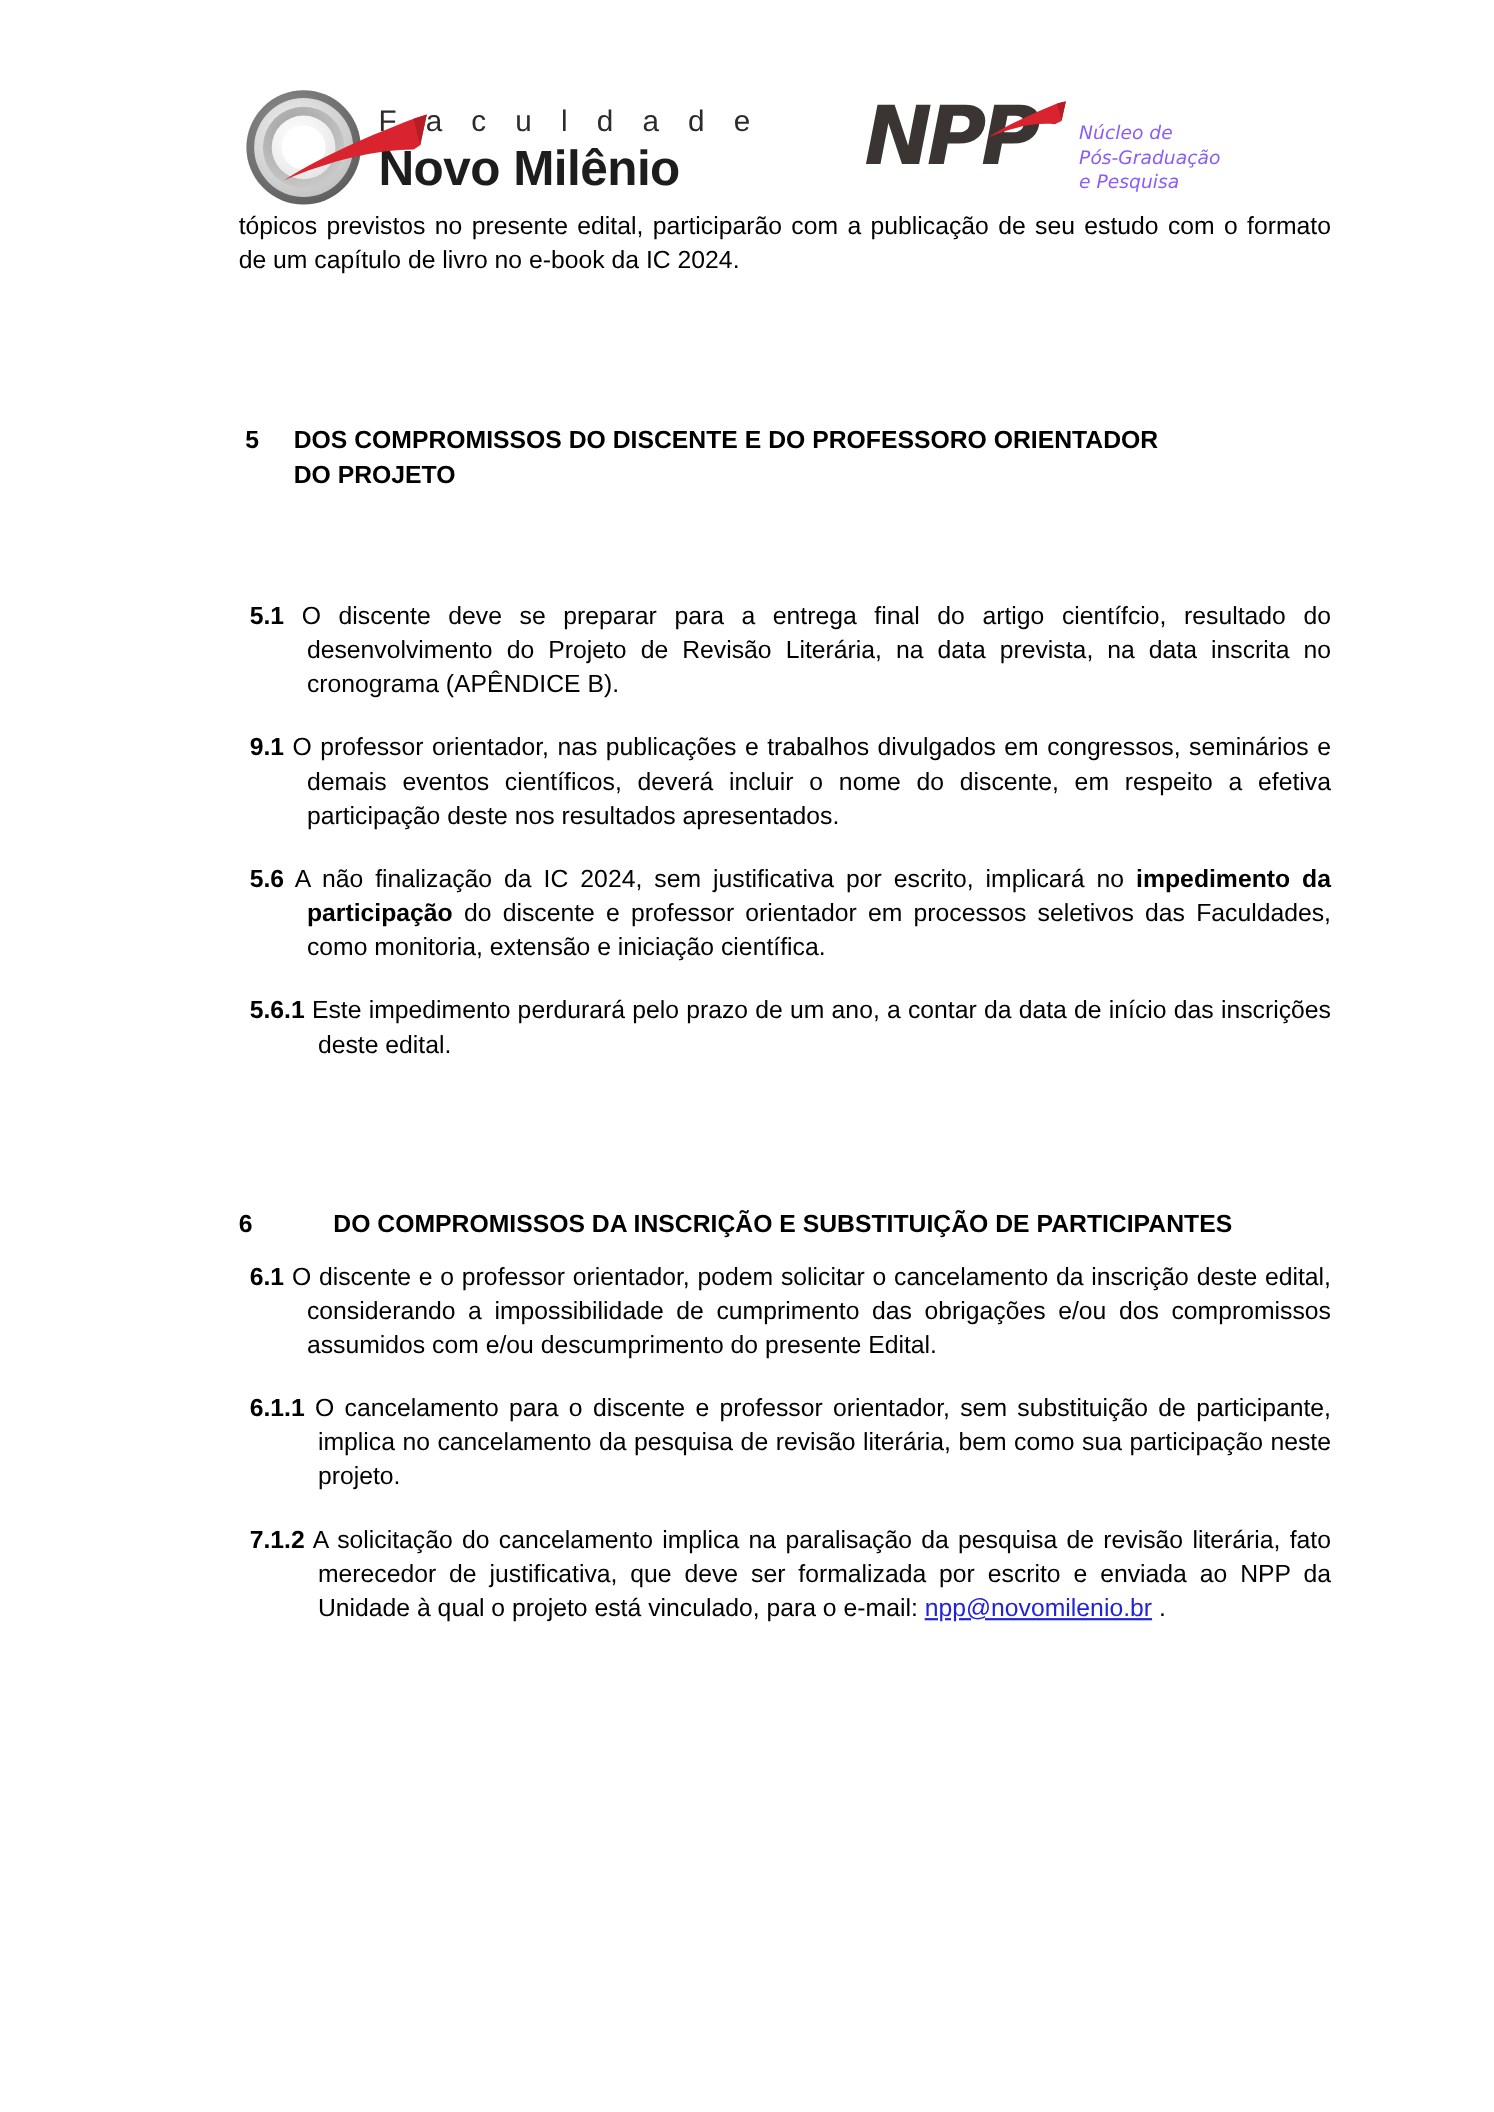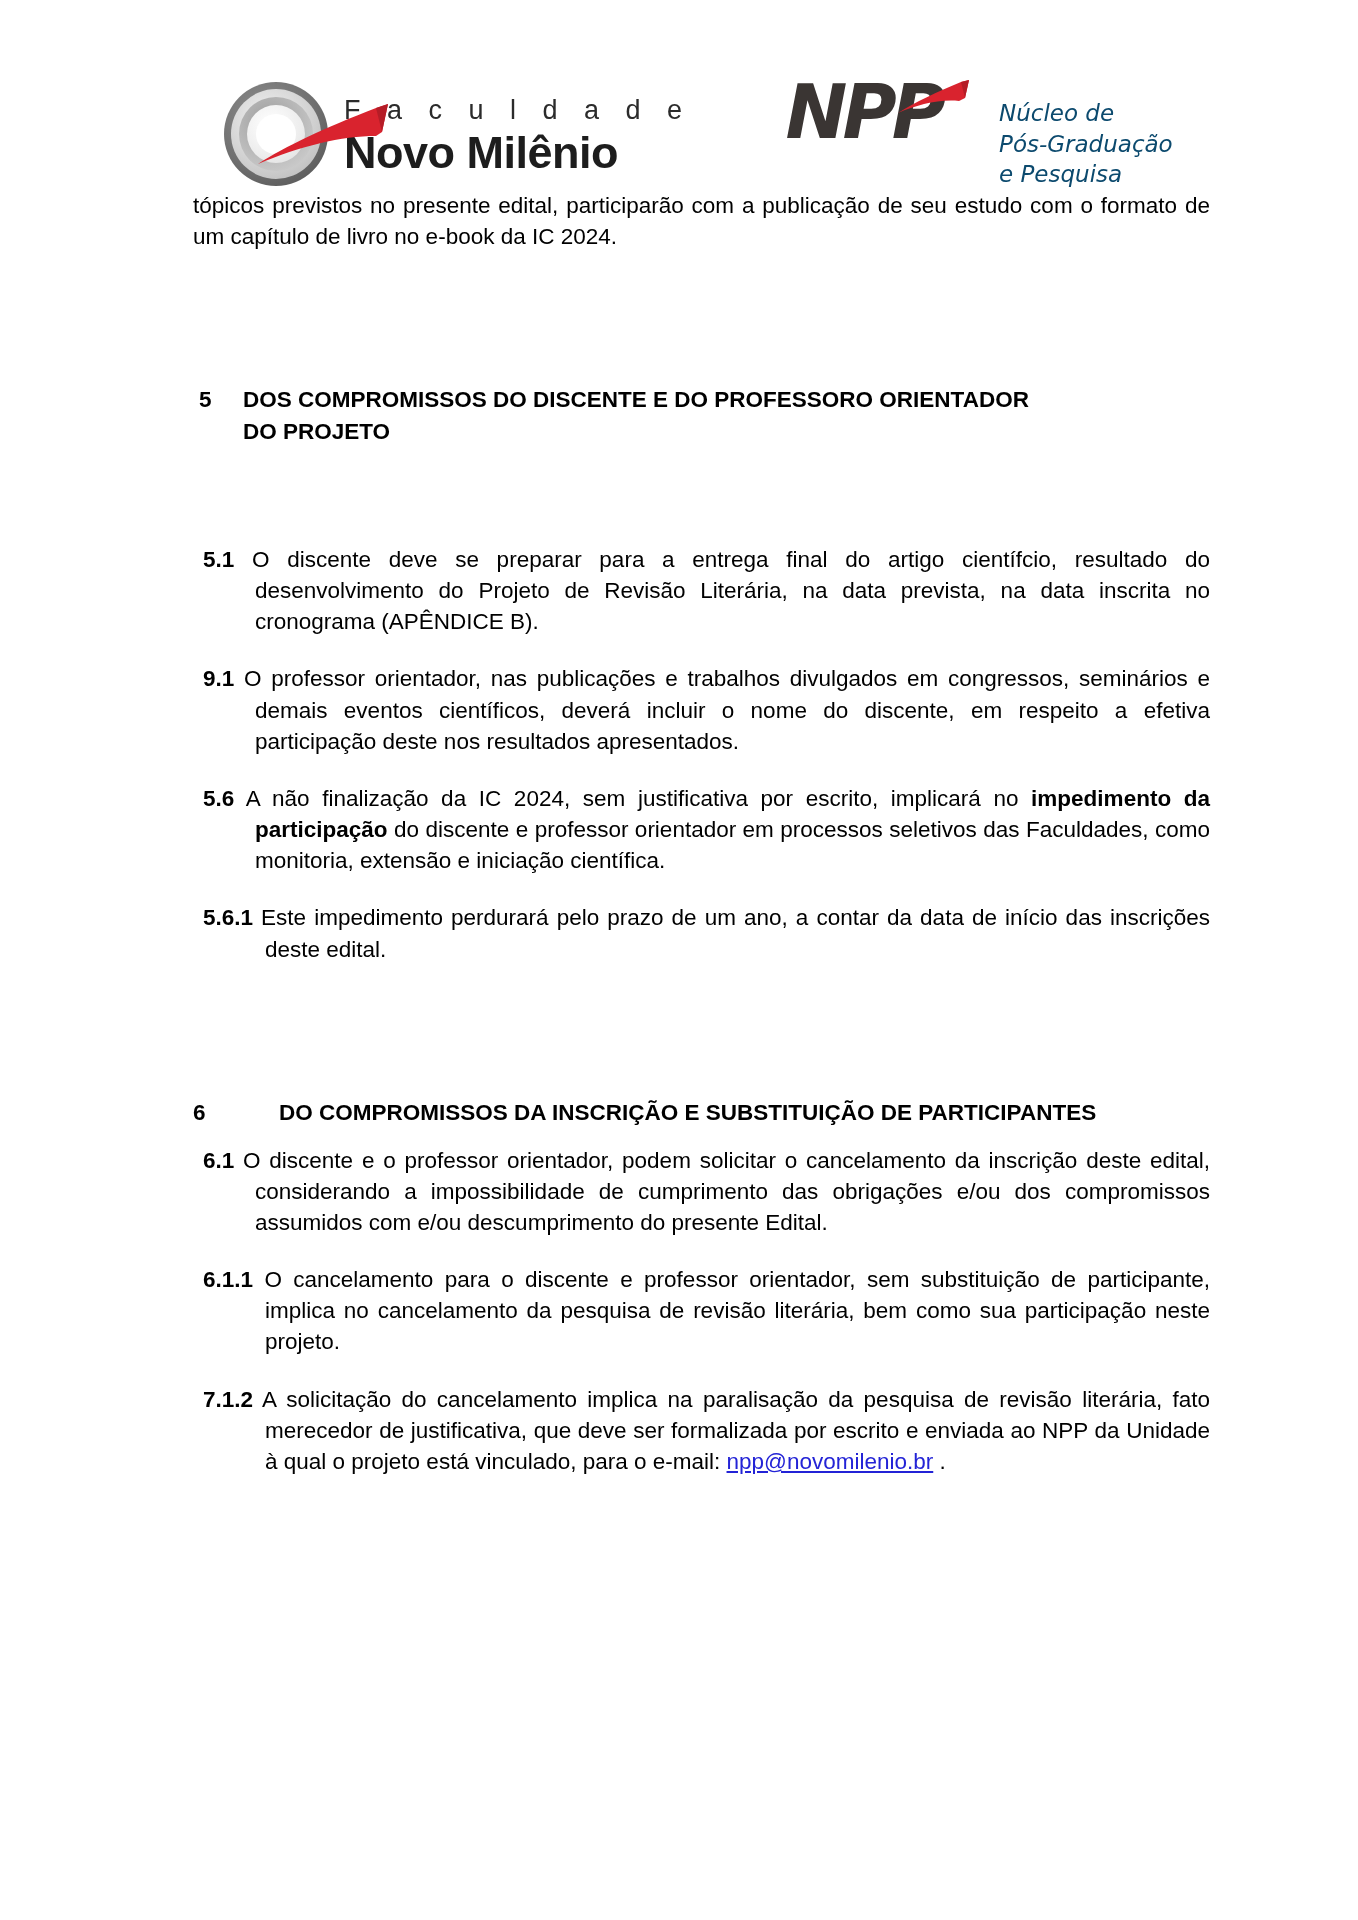--- a/index.html
+++ b/index.html
@@ -105,33 +105,34 @@
     font-family: "DejaVu Sans", sans-serif;
   }
   .npp-swoosh {
     position: absolute;
     right: -30px;
     top: 2px;
     width: 74px;
     height: 34px;
   }
   .npp-desc {
-    font-size: 23px;
+    font-size: 17px;
     font-style: italic;
-    color: #0c4a6e;
+    color: #8b5cf6;
     line-height: 1.32;
     padding-top: 20px;
-    margin-left: 44px;
+    margin-left: 26px;
     white-space: nowrap;
     font-family: "DejaVu Sans", sans-serif;
   }
 
   
   .content {
     padding: 0 148px 0 193px;
+    margin-left: 24px;
   }
 
   p, h2 { margin: 0; }
 
   .para {
     font-size: 22.5px;
     line-height: 1.38;
     text-align: justify;
     text-justify: inter-word;
     color: #000;

